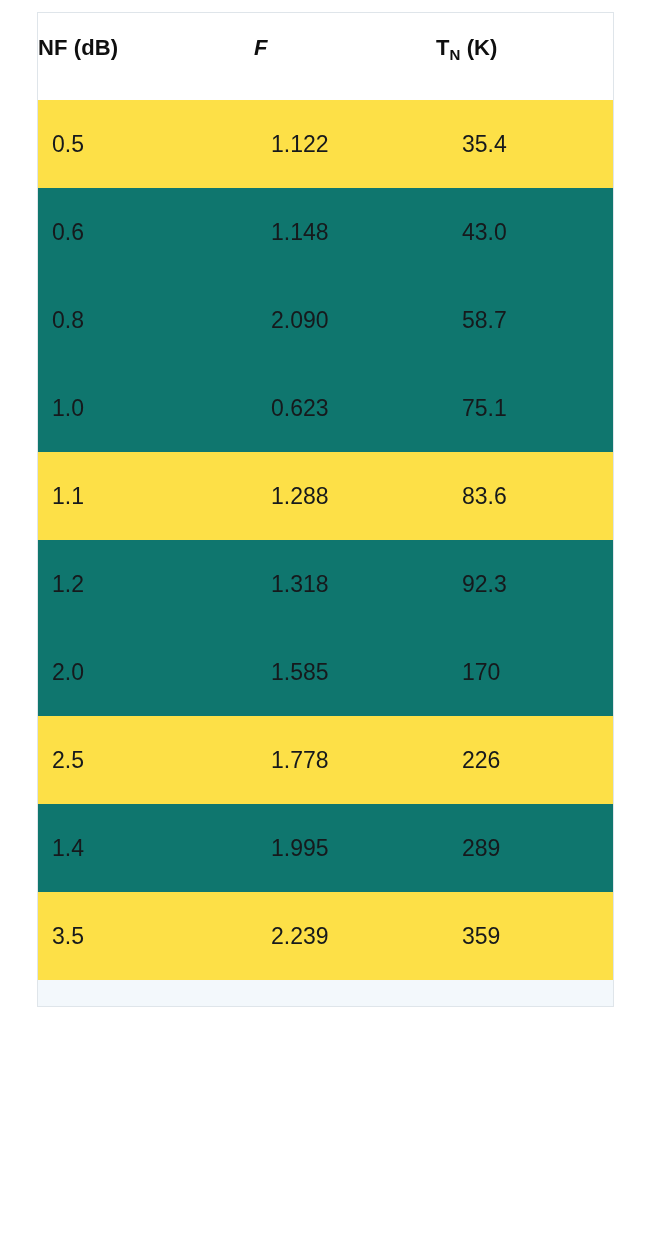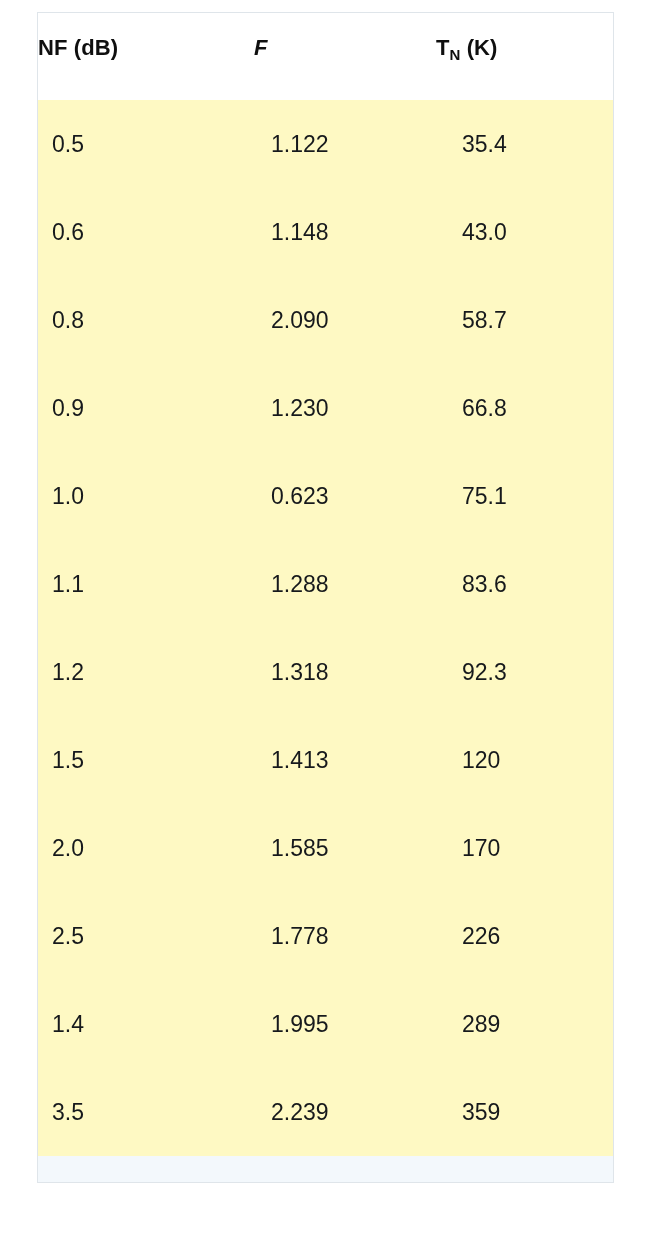--- a/index.html
+++ b/index.html
@@ -60,22 +60,22 @@
     position: relative;
     top: 5px;
     font-weight: bold;
     font-style: normal;
   }
 
   tbody tr {
     height: 88px;
   }
 
-  tbody tr.odd  { background: #fef9c3; }
-  tbody tr.even { background: #fef9c3; }
+  tbody tr.odd  { background: #fde047; }
+  tbody tr.even { background: #0f766e; }
 
   tbody td {
     vertical-align: middle;
     text-align: left;
     font-size: 23px;
     font-weight: normal;
     color: #16191c;
     border: 0;
     padding: 0;
   }
@@ -115,44 +115,34 @@
         <tr class="even">
           <td class="col-nf">0.6</td>
           <td class="col-f">1.148</td>
           <td class="col-tn">43.0</td>
         </tr>
         <tr class="even">
           <td class="col-nf">0.8</td>
           <td class="col-f">2.090</td>
           <td class="col-tn">58.7</td>
         </tr>
-        <tr class="odd">
-          <td class="col-nf">0.9</td>
-          <td class="col-f">1.230</td>
-          <td class="col-tn">66.8</td>
-        </tr>
         <tr class="even">
           <td class="col-nf">1.0</td>
           <td class="col-f">0.623</td>
           <td class="col-tn">75.1</td>
         </tr>
         <tr class="odd">
           <td class="col-nf">1.1</td>
           <td class="col-f">1.288</td>
           <td class="col-tn">83.6</td>
         </tr>
         <tr class="even">
           <td class="col-nf">1.2</td>
           <td class="col-f">1.318</td>
           <td class="col-tn">92.3</td>
-        </tr>
-        <tr class="odd">
-          <td class="col-nf">1.5</td>
-          <td class="col-f">1.413</td>
-          <td class="col-tn">120</td>
         </tr>
         <tr class="even">
           <td class="col-nf">2.0</td>
           <td class="col-f">1.585</td>
           <td class="col-tn">170</td>
         </tr>
         <tr class="odd">
           <td class="col-nf">2.5</td>
           <td class="col-f">1.778</td>
           <td class="col-tn">226</td>

